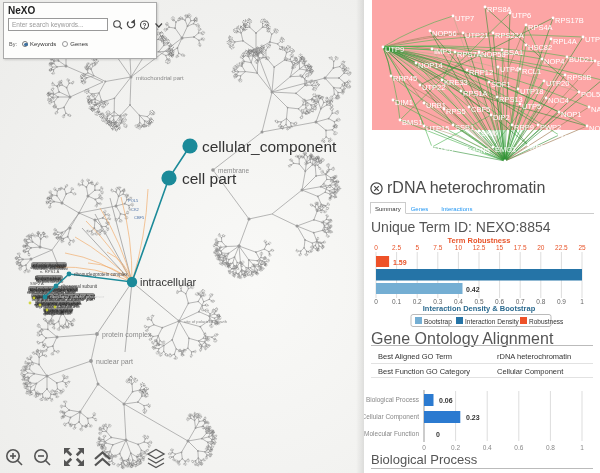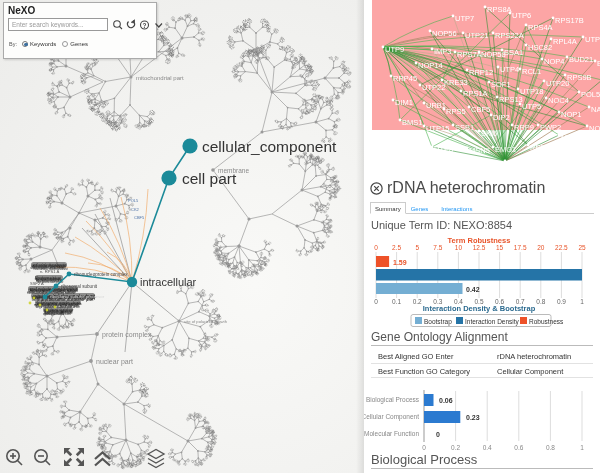--- a/index.html
+++ b/index.html
@@ -20,22 +20,22 @@
 .radio{display:inline-block;width:6px;height:6px;border:1px solid #999;border-radius:50%;
  margin-right:2px;background:#fff;position:relative}
 .radio.sel{border-color:#777}
 .radio.sel::after{content:"";position:absolute;left:1.2px;top:1.2px;width:3.6px;height:3.6px;border-radius:50%;background:#3b6fa0}
 #srow .rlab{margin-right:6px;font-size:6px}
 #dhead{position:absolute;left:6px;top:10px;display:flex;align-items:center;color:#4a4a4a;font-size:16px}
 #tabs{position:absolute;left:6px;top:33px;width:224px;display:flex;border-bottom:1px solid #ccc;height:12px}
 .tab{font-size:6px;padding:2.5px 4px}
 .tab.active{border:1px solid #ccc;border-bottom:1px solid #fff;color:#333;margin-bottom:-1px;background:#fff}
 .tab.blue{color:#2196f3;padding-top:3.5px;margin-left:1px}
-#uid{position:absolute;left:7px;top:50px;font-size:11px;color:#555}
-.sech{position:absolute;left:7px;font-size:12px;color:#555}
+#uid{position:absolute;left:7px;top:50px;font-size:14px;color:#555}
+.sech{position:absolute;left:7px;font-size:16px;color:#555}
 .hr{position:absolute;left:7px;width:222px;border-top:1px solid #bbb}
 .hr2{position:absolute;left:7px;width:222px;border-top:1px solid #e2e2e2}
 .trow{position:absolute;left:7px;width:222px;font-size:7.5px;color:#333}
 .trow .tk{position:absolute;left:7px;top:3px}
 .trow .tv{position:absolute;left:126px;top:3px}
 </style></head><body>
 <div id="left"><svg width="364" height="473" viewBox="0 0 364 473" font-family="Liberation Sans, sans-serif">
       <path d="M131.0 77.0L116.1 55.7M116.1 55.7L103.8 51.3M103.8 51.3L97.6 55.5M97.6 55.5L96.5 59.9M97.6 55.5L94.6 57.9M97.6 55.5L93.6 55.0M103.8 51.3L97.7 49.0M97.7 49.0L94.1 50.0M97.7 49.0L94.6 47.8M97.7 49.0L96.3 46.0M103.8 51.3L100.3 45.0M100.3 45.0L96.5 43.9M100.3 45.0L98.4 41.5M100.3 45.0L101.4 41.5M116.1 55.7L108.9 44.9M108.9 44.9L101.4 44.4M101.4 44.4L98.2 47.0M101.4 44.4L97.2 44.1M101.4 44.4L98.4 41.3M108.9 44.9L104.8 39.4M104.8 39.4L101.5 38.5M104.8 39.4L102.4 36.5M104.8 39.4L105.1 35.7M108.9 44.9L110.4 38.5M110.4 38.5L108.4 35.6M110.4 38.5L111.8 35.2M110.4 38.5L113.5 37.1M116.1 55.7L118.1 42.9M118.1 42.9L114.5 36.9M114.5 36.9L110.6 35.9M114.5 36.9L112.3 34.2M114.5 36.9L115.1 33.0M118.1 42.9L123.6 37.8M123.6 37.8L124.0 33.6M123.6 37.8L126.7 34.9M123.6 37.8L127.5 38.3M131.0 77.0L129.5 48.0M129.5 48.0L118.6 38.4M118.6 38.4L111.1 39.0M111.1 39.0L108.1 41.8M111.1 39.0L106.9 38.8M111.1 39.0L107.7 36.8M118.6 38.4L117.8 31.0M117.8 31.0L114.6 28.2M117.8 31.0L117.9 26.8M117.8 31.0L120.0 27.8M129.5 48.0L126.9 33.8M126.9 33.8L121.1 29.4M121.1 29.4L117.3 30.2M121.1 29.4L120.0 25.6M126.9 33.8L125.8 26.1M125.8 26.1L122.5 22.9M125.8 26.1L125.4 21.7M125.8 26.1L128.4 22.4M126.9 33.8L132.6 27.8M132.6 27.8L132.4 23.3M132.6 27.8L135.6 24.5M132.6 27.8L137.5 27.1M129.5 48.0L138.6 36.8M138.6 36.8L137.9 29.4M137.9 29.4L134.7 26.5M137.9 29.4L137.7 25.6M137.9 29.4L140.1 26.1M138.6 36.8L144.3 30.3M144.3 30.3L144.1 25.9M144.3 30.3L149.4 29.8M138.6 36.8L146.3 36.0M146.3 36.0L149.4 32.9M146.3 36.0L150.6 35.6M146.3 36.0L149.4 38.5M131.0 77.0L145.3 54.1M145.3 54.1L141.4 41.2M141.4 41.2L134.3 38.8M134.3 38.8L130.3 40.1M134.3 38.8L132.2 35.4M141.4 41.2L138.3 34.0M138.3 34.0L134.7 32.0M138.3 34.0L136.2 30.0M138.3 34.0L140.6 30.0M141.4 41.2L145.7 34.7M145.7 34.7L144.7 30.5M145.7 34.7L149.6 33.7M145.3 54.1L150.8 41.8M150.8 41.8L147.4 34.9M147.4 34.9L143.1 33.3M147.4 34.9L149.4 30.7M150.8 41.8L153.4 35.2M153.4 35.2L151.7 31.9M153.4 35.2L155.0 31.4M153.4 35.2L157.0 33.9M150.8 41.8L158.2 39.4M158.2 39.4L160.7 35.4M158.2 39.4L162.6 38.4M158.2 39.4L161.9 41.1M145.3 54.1L158.6 51.7M158.6 51.7L163.7 45.5M163.7 45.5L163.2 40.7M163.7 45.5L166.6 42.5M163.7 45.5L167.7 44.5M158.6 51.7L166.4 51.3M166.4 51.3L170.0 48.2M166.4 51.3L170.6 51.3M166.4 51.3L169.5 54.0M158.6 51.7L165.8 55.5M165.8 55.5L170.4 54.2M165.8 55.5L167.4 59.9M131.0 77.0L105.4 81.5M105.4 81.5L99.1 92.9M99.1 92.9L101.3 100.1M101.3 100.1L105.1 102.3M101.3 100.1L103.1 104.0M101.3 100.1L98.9 103.6M99.1 92.9L95.1 98.8M95.1 98.8L95.2 102.5M95.1 98.8L91.3 100.0M99.1 92.9L91.7 94.0M91.7 94.0L89.1 96.9M91.7 94.0L88.0 92.0M105.4 81.5L93.8 75.7M93.8 75.7L86.9 77.7M86.9 77.7L84.4 81.2M86.9 77.7L83.4 79.2M86.9 77.7L83.4 76.5M93.8 75.7L87.9 72.9M87.9 72.9L84.7 74.4M87.9 72.9L87.1 69.3M93.8 75.7L91.1 69.4M91.1 69.4L87.8 67.6M91.1 69.4L89.4 66.0M91.1 69.4L92.9 65.8M131.0 77.0L114.4 98.3M114.4 98.3L114.2 111.8M114.2 111.8L119.9 116.4M119.9 116.4L123.6 115.7M119.9 116.4L123.1 119.2M119.9 116.4L120.0 120.1M114.2 111.8L113.6 119.4M113.6 119.4L116.0 123.2M113.6 119.4L113.6 123.9M113.6 119.4L110.5 122.3M114.2 111.8L107.7 116.3M107.7 116.3L106.9 120.5M107.7 116.3L104.5 118.8M107.7 116.3L103.2 115.8M114.4 98.3L101.5 102.3M101.5 102.3L98.5 108.4M98.5 108.4L99.5 112.0M98.5 108.4L97.3 112.2M98.5 108.4L94.6 109.5M101.5 102.3L95.0 105.2M95.0 105.2L93.3 108.5M95.0 105.2L91.7 107.1M95.0 105.2L91.3 103.3M101.5 102.3L95.2 99.4M95.2 99.4L91.4 100.6M95.2 99.4L93.4 96.3M131.0 77.0L130.0 105.0M130.0 105.0L139.4 115.3M139.4 115.3L147.2 116.6M147.2 116.6L150.7 113.6M147.2 116.6L150.5 119.9M139.4 115.3L144.5 120.8M144.5 120.8L148.4 121.5M144.5 120.8L147.7 123.5M144.5 120.8L144.8 124.6M139.4 115.3L139.7 122.4M139.7 122.4L142.5 124.9M139.7 122.4L139.6 126.1M139.7 122.4L137.3 125.2M130.0 105.0L120.6 115.3M120.6 115.3L121.5 122.3M121.5 122.3L124.4 124.6M121.5 122.3L119.1 125.7M120.6 115.3L115.9 122.0M115.9 122.0L116.5 126.7M115.9 122.0L113.4 125.7M115.9 122.0L111.0 122.6M120.6 115.3L112.5 116.0M112.5 116.0L109.4 119.1M112.5 116.0L109.1 113.5M70.0 97.0L59.1 91.9M59.1 91.9L53.7 94.6M53.7 94.6L52.5 97.9M53.7 94.6L50.9 93.6M59.1 91.9L57.2 86.3M57.2 86.3L54.1 85.0M57.2 86.3L59.1 83.5M70.0 97.0L58.0 97.0M58.0 97.0L54.2 101.6M54.2 101.6L54.9 104.7M54.2 101.6L51.1 102.4M58.0 97.0L52.0 97.3M52.0 97.3L49.6 99.4M52.0 97.3L49.1 95.3M58.0 97.0L53.3 93.3M53.3 93.3L50.2 94.0M53.3 93.3L52.6 90.2M70.0 97.0L64.0 107.4M64.0 107.4L65.8 113.1M65.8 113.1L68.4 114.7M65.8 113.1L64.1 115.7M64.0 107.4L58.2 109.0M58.2 109.0L56.8 111.8M58.2 109.0L55.6 107.4M70.0 97.0L66.6 87.6M66.6 87.6L62.2 85.1M62.2 85.1L59.4 85.8M62.2 85.1L61.5 82.6M66.6 87.6L69.2 83.3M69.2 83.3L68.2 80.7M69.2 83.3L71.7 82.9M103.0 82.0L70.0 97.0M66.0 66.0L58.6 60.8M58.6 60.8L54.1 61.1M54.1 61.1L52.5 62.8M54.1 61.1L52.3 59.5M58.6 60.8L55.2 57.9M55.2 57.9L52.6 57.9M55.2 57.9L55.1 55.2M58.6 60.8L57.9 56.4M57.9 56.4L56.1 54.9M57.9 56.4L59.0 54.4M66.0 66.0L57.0 66.8M57.0 66.8L53.6 69.7M53.6 69.7L53.5 72.1M53.6 69.7L51.3 69.8M57.0 66.8L52.5 67.1M52.5 67.1L51.2 69.1M52.5 67.1L50.8 65.6M57.0 66.8L53.9 63.6M53.9 63.6L51.6 63.3M53.9 63.6L54.0 61.0M66.0 66.0L66.0 58.0M66.0 58.0L63.1 55.3M63.1 55.3L61.0 55.7M63.1 55.3L63.2 53.2M66.0 58.0L66.3 54.0M66.3 54.0L65.1 52.2M66.3 54.0L67.9 52.5M66.0 58.0L68.9 55.2M68.9 55.2L69.1 53.0M68.9 55.2L70.9 55.4M103.0 82.0L66.0 66.0M182.0 38.0L175.1 28.2M175.1 28.2L169.2 27.2M169.2 27.2L166.4 29.1M169.2 27.2L167.5 24.6M175.1 28.2L175.9 22.2M175.9 22.2L173.7 19.4M175.9 22.2L178.2 20.1M182.0 38.0L187.5 26.2M187.5 26.2L185.1 20.2M185.1 20.2L181.8 18.8M185.1 20.2L186.4 17.1M187.5 26.2L190.9 20.7M190.9 20.7L189.6 17.0M190.9 20.7L194.2 20.4M187.5 26.2L193.5 23.7M193.5 23.7L195.2 20.2M193.5 23.7L196.7 25.0M182.0 38.0L194.0 37.0M194.0 37.0L198.5 33.0M198.5 33.0L199.1 30.0M198.5 33.0L201.9 32.9M194.0 37.0L198.9 40.3M198.9 40.3L202.2 39.5M198.9 40.3L199.4 43.4M182.0 38.0L177.4 48.0M177.4 48.0L178.7 53.3M178.7 53.3L181.7 54.7M178.7 53.3L177.3 55.7M177.4 48.0L172.6 50.8M172.6 50.8L171.9 53.7M172.6 50.8L169.8 50.2M131.0 77.0L182.0 38.0M272.0 92.0L257.2 73.1M257.2 73.1L245.3 71.6M245.3 71.6L240.6 75.9M240.6 75.9L240.4 79.4M240.6 75.9L237.3 75.4M245.3 71.6L238.4 71.8M238.4 71.8L236.2 74.8M238.4 71.8L234.9 71.5M238.4 71.8L235.8 68.8M245.3 71.6L242.0 66.2M242.0 66.2L238.5 65.8M242.0 66.2L242.9 63.1M257.2 73.1L251.2 62.7M251.2 62.7L244.4 61.4M244.4 61.4L241.5 63.3M244.4 61.4L242.5 58.1M251.2 62.7L248.6 56.6M248.6 56.6L244.8 55.5M248.6 56.6L247.0 53.2M248.6 56.6L249.5 52.8M251.2 62.7L253.2 55.9M253.2 55.9L251.0 52.7M253.2 55.9L253.9 52.2M253.2 55.9L256.7 54.1M257.2 73.1L257.9 61.1M257.9 61.1L253.3 56.1M253.3 56.1L249.9 55.7M253.3 56.1L250.6 53.2M253.3 56.1L253.4 52.4M257.9 61.1L258.0 54.2M258.0 54.2L255.5 51.5M258.0 54.2L257.6 50.4M258.0 54.2L260.4 51.4M257.9 61.1L263.0 57.5M263.0 57.5L263.2 53.8M263.0 57.5L266.6 57.9M272.0 92.0L274.2 67.1M274.2 67.1L266.1 57.5M266.1 57.5L259.5 57.9M259.5 57.9L257.4 60.8M259.5 57.9L256.7 55.3M266.1 57.5L261.5 52.9M261.5 52.9L257.9 52.9M261.5 52.9L259.1 49.8M261.5 52.9L261.8 49.6M266.1 57.5L265.8 50.4M265.8 50.4L263.0 47.6M265.8 50.4L267.9 47.2M274.2 67.1L284.5 60.0M284.5 60.0L286.5 52.8M286.5 52.8L284.3 49.6M286.5 52.8L287.6 48.7M286.5 52.8L290.4 51.1M284.5 60.0L291.5 61.7M291.5 61.7L294.6 59.9M291.5 61.7L295.0 62.9M291.5 61.7L293.2 65.4M272.0 92.0L290.4 76.6M290.4 76.6L293.5 65.0M293.5 65.0L290.2 59.4M290.2 59.4L286.8 58.8M290.2 59.4L291.4 56.2M293.5 65.0L299.3 61.2M299.3 61.2L300.3 57.1M299.3 61.2L302.2 58.9M299.3 61.2L302.8 62.2M290.4 76.6L299.6 68.9M299.6 68.9L299.2 62.5M299.2 62.5L296.9 60.1M299.2 62.5L301.4 59.3M299.6 68.9L304.5 65.3M304.5 65.3L304.8 62.0M304.5 65.3L307.8 65.5M299.6 68.9L306.4 70.1M306.4 70.1L309.2 68.1M306.4 70.1L310.4 70.5M306.4 70.1L309.0 72.8M290.4 76.6L302.4 76.1M302.4 76.1L306.3 70.9M306.3 70.9L306.3 67.5M306.3 70.9L308.6 68.0M306.3 70.9L309.9 70.7M302.4 76.1L306.2 80.8M306.2 80.8L309.8 81.4M306.2 80.8L306.4 83.9M272.0 92.0L296.0 93.3M296.0 93.3L305.0 85.3M305.0 85.3L304.7 78.8M304.7 78.8L302.1 76.6M304.7 78.8L306.5 76.0M305.0 85.3L311.7 85.2M311.7 85.2L314.3 82.7M311.7 85.2L315.7 85.4M311.7 85.2L314.1 88.1M296.0 93.3L305.3 100.8M305.3 100.8L311.6 99.3M311.6 99.3L313.7 96.2M311.6 99.3L314.9 101.0M305.3 100.8L310.9 104.9M310.9 104.9L314.5 104.7M310.9 104.9L313.9 107.2M310.9 104.9L311.8 108.8M305.3 100.8L305.9 107.6M305.9 107.6L308.5 110.1M305.9 107.6L306.4 111.2M305.9 107.6L303.5 110.1M272.0 92.0L287.6 107.6M287.6 107.6L298.5 108.8M298.5 108.8L302.8 104.9M302.8 104.9L303.5 101.7M302.8 104.9L306.1 104.7M298.5 108.8L302.3 113.1M302.3 113.1L305.6 113.0M302.3 113.1L301.8 116.4M287.6 107.6L286.5 118.5M286.5 118.5L290.7 122.8M290.7 122.8L294.3 123.4M290.7 122.8L290.9 125.9M286.5 118.5L286.0 124.5M286.0 124.5L287.7 127.2M286.0 124.5L283.2 126.6M286.5 118.5L281.2 122.0M281.2 122.0L280.3 125.2M281.2 122.0L277.8 121.5M256.0 50.0L242.9 40.8M242.9 40.8L235.0 41.9M235.0 41.9L232.8 45.6M235.0 41.9L230.6 42.3M235.0 41.9L231.8 39.3M242.9 40.8L241.1 33.0M241.1 33.0L236.9 31.2M241.1 33.0L239.7 28.9M241.1 33.0L244.2 29.4M256.0 50.0L256.0 33.0M256.0 33.0L249.7 27.3M249.7 27.3L244.9 27.4M249.7 27.3L246.3 23.6M249.7 27.3L249.8 22.9M256.0 33.0L262.4 27.4M262.4 27.4L262.7 22.8M262.4 27.4L265.9 24.7M262.4 27.4L266.9 27.4M256.0 50.0L269.9 42.0M269.9 42.0L271.7 34.2M271.7 34.2L269.2 31.0M271.7 34.2L275.1 31.8M269.9 42.0L277.6 43.9M277.6 43.9L281.0 41.1M277.6 43.9L280.1 47.0M272.0 92.0L256.0 50.0M325.0 78.0L333.4 68.0M333.4 68.0L333.7 61.5M333.7 61.5L331.8 58.9M333.7 61.5L336.0 59.2M333.4 68.0L339.7 66.6M339.7 66.6L342.0 63.9M339.7 66.6L342.3 68.9M325.0 78.0L339.0 78.0M339.0 78.0L344.0 73.2M344.0 73.2L344.4 69.0M344.0 73.2L346.5 70.1M344.0 73.2L347.7 73.4M339.0 78.0L344.3 82.6M344.3 82.6L347.9 81.9M344.3 82.6L347.2 85.2M344.3 82.6L344.8 86.0M325.0 78.0L333.7 87.7M333.7 87.7L340.2 88.1M340.2 88.1L342.8 85.5M340.2 88.1L342.6 90.2M333.7 87.7L338.1 92.5M338.1 92.5L341.6 92.6M338.1 92.5L337.5 96.1M333.7 87.7L334.3 94.1M334.3 94.1L337.1 96.5M334.3 94.1L332.1 96.8M272.0 92.0L325.0 78.0M272.0 92.0L262.0 132.0M316.0 122.0L320.8 108.8M320.8 108.8L318.4 102.3M318.4 102.3L314.5 101.1M318.4 102.3L317.5 98.6M318.4 102.3L319.6 98.4M320.8 108.8L323.8 102.5M323.8 102.5L322.3 99.0M323.8 102.5L327.5 101.8M320.8 108.8L326.7 105.0M326.7 105.0L326.9 101.1M326.7 105.0L330.0 102.7M326.7 105.0L330.2 105.4M316.0 122.0L328.6 118.6M328.6 118.6L332.2 113.3M332.2 113.3L332.0 110.0M332.2 113.3L335.7 112.8M328.6 118.6L334.3 121.7M334.3 121.7L337.4 120.3M334.3 121.7L335.3 125.4M316.0 122.0L326.0 130.4M326.0 130.4L332.4 129.8M332.4 129.8L335.0 127.1M332.4 129.8L334.8 132.3M326.0 130.4L326.1 136.9M326.1 136.9L329.2 139.1M326.1 136.9L323.7 139.6M262.0 132.0L316.0 122.0M262.0 132.0L213.0 170.0M213.0 170.0L249.0 219.0M249.0 219.0L272.0 214.0M272.0 214.0L302.0 190.0M302.0 190.0L305.3 171.3M305.3 171.3L299.2 164.0M299.2 164.0L293.6 163.3M293.6 163.3L290.9 165.1M293.6 163.3L291.7 160.8M299.2 164.0L299.2 158.8M299.2 158.8L297.5 156.9M299.2 158.8L301.3 157.2M305.3 171.3L306.6 161.9M306.6 161.9L303.8 157.1M303.8 157.1L300.6 156.5M303.8 157.1L304.8 154.1M306.6 161.9L307.5 156.9M307.5 156.9L305.9 154.6M307.5 156.9L310.0 155.4M306.6 161.9L310.7 159.1M310.7 159.1L311.1 156.4M310.7 159.1L313.5 159.4M305.3 171.3L312.3 164.9M312.3 164.9L313.2 159.8M313.2 159.8L311.5 157.3M313.2 159.8L315.8 158.2M312.3 164.9L316.4 161.8M316.4 161.8L316.5 159.0M316.4 161.8L319.4 162.0M312.3 164.9L317.7 165.2M317.7 165.2L319.5 163.1M317.7 165.2L319.3 167.5M302.0 190.0L316.1 175.9M316.1 175.9L315.2 165.9M315.2 165.9L310.4 162.4M310.4 162.4L307.0 163.2M310.4 162.4L310.3 159.0M315.2 165.9L315.1 160.7M315.1 160.7L313.5 158.4M315.1 160.7L317.5 158.8M315.2 165.9L318.4 161.1M318.4 161.1L318.3 158.2M318.4 161.1L321.7 160.3M316.1 175.9L326.0 174.5M326.0 174.5L329.2 169.6M329.2 169.6L328.2 166.5M329.2 169.6L332.2 169.2M326.0 174.5L330.6 177.6M330.6 177.6L333.3 176.9M330.6 177.6L331.5 180.3M302.0 190.0L320.7 186.7M320.7 186.7L326.8 179.4M326.8 179.4L325.7 174.0M325.7 174.0L323.1 172.6M325.7 174.0L327.4 171.6M326.8 179.4L332.1 179.7M332.1 179.7L334.5 177.7M332.1 179.7L334.6 181.6M320.7 186.7L330.1 185.4M330.1 185.4L333.4 181.7M333.4 181.7L333.7 178.9M333.4 181.7L336.3 181.3M330.1 185.4L335.0 184.7M335.0 184.7L336.6 182.8M335.0 184.7L337.0 186.3M330.1 185.4L334.4 189.1M334.4 189.1L337.7 189.0M334.4 189.1L334.9 191.9M320.7 186.7L329.3 190.7M329.3 190.7L334.2 189.0M334.2 189.0L335.6 186.3M334.2 189.0L336.8 189.9M329.3 190.7L333.6 192.9M333.6 192.9L335.9 191.9M333.6 192.9L334.7 195.2M329.3 190.7L331.5 195.6M331.5 195.6L334.0 196.7M331.5 195.6L330.4 198.3M302.0 190.0L317.8 196.4M317.8 196.4L325.2 192.2M325.2 192.2L326.6 187.8M326.6 187.8L325.4 185.8M326.6 187.8L328.8 186.8M325.2 192.2L329.9 194.1M329.9 194.1L332.5 192.6M329.9 194.1L330.7 196.8M317.8 196.4L321.2 204.2M321.2 204.2L325.5 205.8M325.5 205.8L327.6 204.7M325.5 205.8L326.8 207.8M321.2 204.2L319.9 208.4M319.9 208.4L320.7 210.5M319.9 208.4L317.7 209.5M272.0 214.0L297.0 226.0M297.0 226.0L313.9 219.8M313.9 219.8L317.1 211.4M317.1 211.4L315.2 206.9M315.2 206.9L312.6 205.6M315.2 206.9L315.9 204.3M317.1 211.4L318.5 207.1M318.5 207.1L317.6 204.6M318.5 207.1L320.5 206.1M317.1 211.4L322.1 209.9M322.1 209.9L323.5 207.3M322.1 209.9L324.5 211.0M313.9 219.8L322.6 222.4M322.6 222.4L326.4 219.4M326.4 219.4L327.0 216.8M326.4 219.4L329.0 220.0M322.6 222.4L327.4 223.4M327.4 223.4L329.9 221.9M327.4 223.4L328.9 225.6M322.6 222.4L324.9 227.2M324.9 227.2L327.9 228.1M324.9 227.2L324.4 230.0M297.0 226.0L313.7 232.7M313.7 232.7L322.4 230.4M322.4 230.4L324.5 225.5M324.5 225.5L323.2 222.9M324.5 225.5L327.1 224.5M322.4 230.4L327.6 229.6M327.6 229.6L329.9 227.4M327.6 229.6L330.0 231.2M322.4 230.4L326.2 232.7M326.2 232.7L328.7 231.8M326.2 232.7L327.1 235.2M313.7 232.7L316.8 241.2M316.8 241.2L321.3 243.4M321.3 243.4L323.6 242.3M321.3 243.4L322.6 245.9M316.8 241.2L319.1 246.0M319.1 246.0L321.6 247.1M319.1 246.0L318.5 249.0M316.8 241.2L315.4 245.5M315.4 245.5L316.8 247.8M315.4 245.5L313.2 246.5M297.0 226.0L305.0 239.9M305.0 239.9L312.3 243.1M312.3 243.1L316.4 241.7M316.4 241.7L317.3 239.6M316.4 241.7L318.9 242.4M312.3 243.1L313.4 247.5M313.4 247.5L315.8 248.7M313.4 247.5L312.1 249.7M305.0 239.9L304.1 247.8M304.1 247.8L306.6 251.2M306.6 251.2L308.8 251.5M306.6 251.2L306.4 253.7M304.1 247.8L300.8 251.1M300.8 251.1L300.4 253.7M300.8 251.1L298.3 251.1M249.0 219.0L239.0 246.0M239.0 246.0L226.0 246.5M226.0 246.5L221.2 250.9M221.2 250.9L221.7 254.4M221.7 254.4L223.3 255.6M221.7 254.4L220.5 256.0M221.2 250.9L217.9 250.7M217.9 250.7L216.4 251.6M217.9 250.7L216.8 249.3M226.0 246.5L219.6 247.6M219.6 247.6L217.8 250.9M217.8 250.9L218.1 252.8M217.8 250.9L215.9 251.6M219.6 247.6L217.1 245.5M217.1 245.5L215.3 245.6M217.1 245.5L217.0 243.7M226.0 246.5L221.7 241.6M221.7 241.6L218.3 241.6M218.3 241.6L216.9 242.9M218.3 241.6L216.8 240.5M221.7 241.6L221.5 237.8M221.5 237.8L220.0 236.2M221.5 237.8L222.9 236.3M239.0 246.0L228.4 253.5M228.4 253.5L226.2 259.6M226.2 259.6L227.5 263.1M227.5 263.1L229.4 264.0M227.5 263.1L226.7 264.9M226.2 259.6L223.0 261.2M223.0 261.2L222.4 263.3M223.0 261.2L220.9 260.4M228.4 253.5L223.5 257.8M223.5 257.8L223.2 261.4M223.2 261.4L224.3 262.9M223.2 261.4L221.6 262.8M223.5 257.8L220.0 257.1M220.0 257.1L218.4 258.1M220.0 257.1L218.8 255.5M228.4 253.5L221.9 253.0M221.9 253.0L219.5 255.5M219.5 255.5L219.4 257.5M219.5 255.5L217.7 255.6M221.9 253.0L219.6 250.0M219.6 250.0L217.5 249.5M219.6 250.0L220.2 247.9M239.0 246.0L234.5 257.1M234.5 257.1L237.2 262.5M237.2 262.5L240.2 263.3M240.2 263.3L241.9 262.6M240.2 263.3L241.4 264.7M237.2 262.5L236.5 265.6M236.5 265.6L237.3 267.4M236.5 265.6L235.0 266.5M234.5 257.1L232.8 262.9M232.8 262.9L234.1 265.6M234.1 265.6L235.7 266.0M234.1 265.6L233.9 267.2M232.8 262.9L229.6 264.2M229.6 264.2L228.8 265.9M229.6 264.2L228.0 263.6M234.5 257.1L229.0 259.5M229.0 259.5L227.9 262.7M227.9 262.7L228.4 264.5M227.9 262.7L226.1 263.6M229.0 259.5L226.1 258.4M226.1 258.4L224.3 258.9M226.1 258.4L225.4 256.7M239.0 246.0L255.9 252.2M255.9 252.2L264.4 249.1M264.4 249.1L266.3 244.7M266.3 244.7L265.5 242.4M266.3 244.7L268.8 243.6M264.4 249.1L268.8 251.6M268.8 251.6L271.4 250.7M268.8 251.6L269.6 254.3M255.9 252.2L260.2 260.1M260.2 260.1L264.5 261.9M264.5 261.9L267.1 261.1M264.5 261.9L265.6 264.2M260.2 260.1L258.3 264.2M258.3 264.2L259.0 266.4M258.3 264.2L255.7 264.9M239.0 246.0L248.8 259.9M248.8 259.9L257.2 260.7M257.2 260.7L260.9 257.6M260.9 257.6L261.3 254.8M260.9 257.6L263.6 258.0M257.2 260.7L262.3 261.0M262.3 261.0L264.3 259.0M262.3 261.0L264.3 263.1M257.2 260.7L260.8 264.3M260.8 264.3L263.4 264.2M260.8 264.3L261.1 267.0M248.8 259.9L254.6 266.1M254.6 266.1L259.4 266.1M259.4 266.1L261.2 264.2M259.4 266.1L261.6 267.8M254.6 266.1L257.3 269.9M257.3 269.9L260.0 270.2M257.3 269.9L257.1 272.4M254.6 266.1L254.9 271.0M254.9 271.0L256.8 273.1M254.9 271.0L253.2 273.1M248.8 259.9L248.3 268.4M248.3 268.4L251.7 271.8M251.7 271.8L254.4 272.1M251.7 271.8L251.8 274.3M248.3 268.4L244.9 271.2M244.9 271.2L244.4 273.5M244.9 271.2L242.7 270.8M239.0 246.0L240.4 261.9M240.4 261.9L246.0 267.6M246.0 267.6L250.4 267.8M250.4 267.8L252.5 266.3M250.4 267.8L252.2 269.5M246.0 267.6L246.2 272.0M246.2 272.0L247.7 273.6M246.2 272.0L244.5 273.5M240.4 261.9L241.6 269.9M241.6 269.9L245.5 272.0M245.5 272.0L248.0 271.2M245.5 272.0L246.2 274.3M241.6 269.9L242.1 274.3M242.1 274.3L244.0 275.6M242.1 274.3L240.7 276.5M241.6 269.9L238.6 273.5M238.6 273.5L239.1 276.0M238.6 273.5L236.2 273.6M240.4 261.9L235.7 268.4M235.7 268.4L236.3 272.9M236.3 272.9L237.8 274.6M236.3 272.9L234.6 274.7M235.7 268.4L233.0 271.7M233.0 271.7L233.2 273.9M233.0 271.7L230.6 272.3M235.7 268.4L231.6 268.7M231.6 268.7L230.3 270.6M231.6 268.7L230.0 267.2M179.0 321.0L188.4 303.3M188.4 303.3L185.8 293.7M185.8 293.7L181.3 290.9M181.3 290.9L178.5 291.7M181.3 290.9L180.9 288.2M185.8 293.7L188.4 288.6M188.4 288.6L187.6 285.7M188.4 288.6L191.3 287.6M188.4 303.3L198.2 301.5M198.2 301.5L200.8 296.8M200.8 296.8L200.2 294.2M200.8 296.8L203.5 295.5M198.2 301.5L202.4 305.6M202.4 305.6L205.6 305.2M202.4 305.6L202.3 308.5M179.0 321.0L198.9 311.7M198.9 311.7L203.7 301.8M203.7 301.8L201.2 295.9M201.2 295.9L197.9 294.6M201.2 295.9L202.6 292.4M203.7 301.8L209.2 299.4M209.2 299.4L210.4 296.3M209.2 299.4L212.1 300.8M198.9 311.7L209.0 316.1M209.0 316.1L214.4 313.9M214.4 313.9L215.8 310.8M214.4 313.9L217.5 315.3M209.0 316.1L214.5 318.2M214.5 318.2L217.4 316.7M214.5 318.2L215.8 321.3M209.0 316.1L212.0 321.6M212.0 321.6L215.2 323.1M212.0 321.6L211.6 325.0M179.0 321.0L200.3 326.7M200.3 326.7L209.2 320.3M209.2 320.3L210.1 314.0M210.1 314.0L207.7 311.4M210.1 314.0L212.8 311.9M209.2 320.3L215.4 320.7M215.4 320.7L218.4 318.5M215.4 320.7L217.8 322.7M200.3 326.7L205.7 336.2M205.7 336.2L211.9 337.2M211.9 337.2L214.8 335.6M211.9 337.2L214.5 339.8M205.7 336.2L204.8 342.6M204.8 342.6L207.1 345.2M204.8 342.6L201.7 344.8M179.0 321.0L189.0 338.3M189.0 338.3L198.6 341.0M198.6 341.0L203.4 338.1M203.4 338.1L204.5 335.5M203.4 338.1L206.2 338.7M198.6 341.0L204.4 341.9M204.4 341.9L207.2 340.1M204.4 341.9L206.2 344.2M198.6 341.0L201.5 345.8M201.5 345.8L204.5 347.2M201.5 345.8L200.8 348.8M189.0 338.3L187.9 348.3M187.9 348.3L191.6 351.9M191.6 351.9L194.1 351.6M191.6 351.9L191.5 354.6M187.9 348.3L183.5 350.8M183.5 350.8L182.5 353.2M183.5 350.8L180.6 350.5M179.0 321.0L172.2 339.8M172.2 339.8L176.2 348.9M176.2 348.9L181.0 351.4M181.0 351.4L183.9 350.8M181.0 351.4L182.3 354.2M176.2 348.9L174.4 354.2M174.4 354.2L175.8 357.1M174.4 354.2L171.4 355.4M172.2 339.8L163.9 345.5M163.9 345.5L163.7 351.4M163.7 351.4L165.8 354.0M163.7 351.4L161.6 353.6M163.9 345.5L158.9 348.7M158.9 348.7L157.8 351.9M158.9 348.7L155.4 348.3M163.9 345.5L158.7 344.1M158.7 344.1L156.0 345.9M158.7 344.1L156.7 341.5M179.0 321.0L162.3 327.7M162.3 327.7L158.2 335.7M158.2 335.7L160.0 340.6M160.0 340.6L162.5 342.3M160.0 340.6L158.9 343.1M158.2 335.7L156.4 340.8M156.4 340.8L157.5 343.7M156.4 340.8L153.8 342.3M158.2 335.7L153.0 336.5M153.0 336.5L151.2 338.7M153.0 336.5L150.4 334.8M162.3 327.7L153.8 324.8M153.8 324.8L149.0 327.1M149.0 327.1L147.7 329.6M149.0 327.1L146.2 326.6M153.8 324.8L151.5 320.3M151.5 320.3L148.9 319.1M151.5 320.3L152.0 317.4M62.0 203.0L56.8 195.6M56.8 195.6L52.4 195.0M52.4 195.0L50.2 196.4M52.4 195.0L50.9 192.8M56.8 195.6L57.3 191.1M57.3 191.1L55.4 189.5M57.3 191.1L59.2 189.8M62.0 203.0L66.2 193.9M66.2 193.9L64.4 189.3M64.4 189.3L61.8 188.6M64.4 189.3L65.8 186.7M66.2 193.9L70.9 192.2M70.9 192.2L71.6 189.6M70.9 192.2L73.4 193.4M62.0 203.0L54.1 201.6M54.1 201.6L50.6 203.5M50.6 203.5L50.2 205.7M50.6 203.5L48.5 202.5M54.1 201.6L50.2 200.9M50.2 200.9L48.4 202.2M50.2 200.9L48.9 199.3M54.1 201.6L51.4 198.7M51.4 198.7L49.3 198.5M51.4 198.7L51.6 196.5M88.0 196.0L86.4 187.1M86.4 187.1L82.6 184.7M82.6 184.7L80.2 185.0M82.6 184.7L82.4 182.3M86.4 187.1L88.8 183.3M88.8 183.3L88.0 181.1M88.8 183.3L91.1 182.5M88.0 196.0L94.9 190.2M94.9 190.2L94.9 185.7M94.9 185.7L92.8 184.0M94.9 185.7L96.7 184.0M94.9 190.2L99.4 190.1M99.4 190.1L101.2 188.5M99.4 190.1L101.4 191.5M88.0 196.0L95.3 199.4M95.3 199.4L99.0 197.9M99.0 197.9L99.5 195.9M99.0 197.9L100.9 198.5M95.3 199.4L97.2 202.9M97.2 202.9L99.5 203.5M97.2 202.9L96.6 205.1M95.0 220.0L102.7 217.9M102.7 217.9L105.2 214.8M105.2 214.8L105.0 212.4M105.2 214.8L107.2 214.7M102.7 217.9L106.4 219.6M106.4 219.6L108.2 218.7M106.4 219.6L106.8 221.8M95.0 220.0L101.4 226.4M101.4 226.4L105.9 226.5M105.9 226.5L107.6 224.4M105.9 226.5L107.2 228.4M101.4 226.4L102.1 230.8M102.1 230.8L104.2 232.0M102.1 230.8L100.3 232.7M95.0 220.0L94.3 228.0M94.3 228.0L97.0 230.9M97.0 230.9L99.3 231.0M97.0 230.9L96.7 233.1M94.3 228.0L91.7 231.0M91.7 231.0L91.9 233.0M91.7 231.0L89.4 231.3M70.0 228.0L62.2 232.5M62.2 232.5L60.6 236.7M60.6 236.7L61.8 238.7M60.6 236.7L58.5 237.7M62.2 232.5L58.3 234.8M58.3 234.8L58.0 237.1M58.3 234.8L55.8 234.4M62.2 232.5L57.7 232.1M57.7 232.1L55.9 233.6M57.7 232.1L55.8 230.3M70.0 228.0L67.7 236.7M67.7 236.7L70.3 240.4M70.3 240.4L72.6 240.8M70.3 240.4L69.6 242.9M67.7 236.7L63.6 238.5M63.6 238.5L62.5 240.7M63.6 238.5L61.3 238.0M79.0 213.0L62.0 203.0M79.0 213.0L88.0 196.0M79.0 213.0L95.0 220.0M79.0 213.0L70.0 228.0M79.0 213.0L52.0 250.0M40.0 247.0L32.6 241.8M32.6 241.8L28.2 242.7M28.2 242.7L27.1 244.7M28.2 242.7L26.2 241.4M32.6 241.8L29.1 239.0M29.1 239.0L26.7 239.5M29.1 239.0L29.2 236.6M32.6 241.8L31.2 237.6M31.2 237.6L29.1 236.6M31.2 237.6L32.1 235.2M40.0 247.0L31.0 247.8M31.0 247.8L28.2 251.3M28.2 251.3L28.7 253.7M28.2 251.3L25.6 251.6M31.0 247.8L26.6 248.7M26.6 248.7L25.1 250.4M26.6 248.7L24.7 247.0M31.0 247.8L27.3 245.3M27.3 245.3L24.9 245.9M27.3 245.3L26.6 243.1M40.0 247.0L40.7 239.0M40.7 239.0L38.2 235.9M38.2 235.9L36.1 235.9M38.2 235.9L38.3 233.8M40.7 239.0L40.9 235.0M40.9 235.0L39.2 233.5M40.9 235.0L42.7 233.9M40.7 239.0L43.8 236.5M43.8 236.5L43.9 234.3M43.8 236.5L45.9 236.7M31.0 259.0L23.0 259.3M23.0 259.3L20.5 262.4M20.5 262.4L20.8 264.7M20.5 262.4L18.3 262.7M23.0 259.3L19.0 259.9M19.0 259.9L17.9 261.8M19.0 259.9L17.5 258.5M23.0 259.3L19.7 257.1M19.7 257.1L17.6 257.8M19.7 257.1L19.3 255.0M31.0 259.0L25.9 265.1M25.9 265.1L26.5 269.1M26.5 269.1L28.3 270.5M26.5 269.1L25.4 270.9M25.9 265.1L22.0 266.2M22.0 266.2L20.8 268.1M22.0 266.2L20.1 264.8M52.0 250.0L40.0 247.0M52.0 250.0L31.0 259.0M52.0 250.0L60.0 270.0M116.0 206.0L118.6 196.3M118.6 196.3L116.0 192.0M116.0 192.0L113.3 191.1M116.0 192.0L116.7 189.6M118.6 196.3L120.5 191.7M120.5 191.7L119.3 189.0M120.5 191.7L122.8 190.6M118.6 196.3L123.1 194.1M123.1 194.1L123.8 191.6M123.1 194.1L125.7 195.0M116.0 206.0L124.7 203.7M124.7 203.7L126.9 199.8M126.9 199.8L126.5 197.1M126.9 199.8L129.1 198.9M124.7 203.7L128.8 205.5M128.8 205.5L131.4 204.7M128.8 205.5L129.5 208.0M116.0 206.0L120.5 213.8M120.5 213.8L124.9 214.8M124.9 214.8L126.9 213.2M124.9 214.8L126.1 216.8M120.5 213.8L119.1 218.1M119.1 218.1L120.4 220.0M119.1 218.1L117.0 219.4M79.0 213.0L116.0 206.0M62.0 312.0L52.6 315.4M52.6 315.4L50.9 320.1M50.9 320.1L52.3 322.6M50.9 320.1L48.7 321.5M52.6 315.4L48.1 313.2M48.1 313.2L45.8 314.2M48.1 313.2L47.4 310.5M62.0 312.0L58.6 321.4M58.6 321.4L60.2 326.1M60.2 326.1L63.0 327.0M60.2 326.1L59.0 328.3M58.6 321.4L54.4 324.2M54.4 324.2L53.9 326.9M54.4 324.2L51.9 323.8M62.0 312.0L66.5 319.8M66.5 319.8L70.6 321.6M70.6 321.6L72.8 320.7M70.6 321.6L71.7 323.9M66.5 319.8L68.8 323.7M68.8 323.7L71.4 324.2M68.8 323.7L68.5 326.2M66.5 319.8L65.2 324.1M65.2 324.1L66.4 326.3M65.2 324.1L63.1 325.7M97.0 334.0L91.0 361.0M57.0 337.0L47.8 329.3M47.8 329.3L41.8 329.1M41.8 329.1L39.7 331.4M41.8 329.1L39.5 326.8M47.8 329.3L47.9 323.3M47.9 323.3L45.7 320.5M47.9 323.3L50.7 321.2M57.0 337.0L46.0 338.0M46.0 338.0L42.6 342.2M42.6 342.2L43.3 345.3M42.6 342.2L39.4 342.7M46.0 338.0L41.9 334.4M41.9 334.4L39.1 335.0M41.9 334.4L41.4 331.5M57.0 337.0L52.8 346.1M52.8 346.1L54.3 350.8M54.3 350.8L56.8 351.6M54.3 350.8L52.6 353.2M52.8 346.1L47.9 347.3M47.9 347.3L46.4 349.8M47.9 347.3L45.6 345.5M97.0 334.0L57.0 337.0M91.0 361.0L47.0 376.0M47.0 376.0L39.0 364.5M39.0 364.5L32.3 362.3M32.3 362.3L28.6 363.7M28.6 363.7L27.5 365.7M28.6 363.7L26.7 363.2M32.3 362.3L30.4 359.4M30.4 359.4L28.7 359.1M30.4 359.4L30.6 357.5M39.0 364.5L39.2 357.5M39.2 357.5L36.8 354.2M36.8 354.2L34.8 353.5M36.8 354.2L37.2 351.7M39.2 357.5L39.3 353.7M39.3 353.7L38.0 351.8M39.3 353.7L40.8 352.3M39.2 357.5L42.4 355.1M42.4 355.1L42.6 352.9M42.4 355.1L44.5 355.4M47.0 376.0L34.2 373.7M34.2 373.7L29.1 377.8M29.1 377.8L28.5 381.3M28.5 381.3L29.6 382.9M28.5 381.3L27.0 382.4M29.1 377.8L25.7 377.6M25.7 377.6L24.3 378.7M25.7 377.6L24.6 376.3M34.2 373.7L27.8 372.9M27.8 372.9L24.9 374.7M24.9 374.7L24.4 376.5M24.9 374.7L22.8 374.4M27.8 372.9L25.3 370.0M25.3 370.0L23.4 370.0M25.3 370.0L25.7 368.0M34.2 373.7L29.6 369.1M29.6 369.1L26.1 369.3M26.1 369.3L24.8 370.5M26.1 369.3L24.4 368.0M29.6 369.1L30.0 365.8M30.0 365.8L28.8 364.4M30.0 365.8L31.4 364.6M47.0 376.0L36.4 383.5M36.4 383.5L34.4 389.7M34.4 389.7L36.1 392.9M36.1 392.9L38.1 393.8M36.1 392.9L35.6 395.0M34.4 389.7L30.9 391.2M30.9 391.2L30.2 393.3M30.9 391.2L28.7 390.7M36.4 383.5L30.9 387.0M30.9 387.0L30.2 390.9M30.2 390.9L31.3 392.6M30.2 390.9L28.3 392.0M30.9 387.0L27.5 386.2M27.5 386.2L25.9 387.2M27.5 386.2L26.7 384.6M36.4 383.5L29.9 382.8M29.9 382.8L27.2 385.0M27.2 385.0L27.0 387.0M27.2 385.0L25.3 384.6M29.9 382.8L27.8 380.1M27.8 380.1L26.0 380.0M27.8 380.1L28.0 378.3M47.0 376.0L47.0 389.0M47.0 389.0L51.0 394.2M51.0 394.2L54.8 394.4M54.8 394.4L56.4 393.2M54.8 394.4L56.5 396.0M51.0 394.2L49.9 397.9M49.9 397.9L51.2 399.5M49.9 397.9L48.1 398.7M47.0 389.0L42.5 393.7M42.5 393.7L42.9 397.3M42.9 397.3L44.5 398.7M42.9 397.3L41.5 398.8M42.5 393.7L39.2 393.8M39.2 393.8L37.9 395.0M39.2 393.8L37.9 392.8M47.0 376.0L56.8 382.9M56.8 382.9L62.6 381.3M62.6 381.3L64.1 378.5M64.1 378.5L63.6 376.7M64.1 378.5L66.0 378.0M62.6 381.3L65.4 383.0M65.4 383.0L67.4 382.7M65.4 383.0L66.0 384.7M56.8 382.9L57.5 388.8M57.5 388.8L60.2 390.5M60.2 390.5L62.1 390.4M60.2 390.5L60.6 392.1M57.5 388.8L55.1 391.2M55.1 391.2L54.8 393.2M55.1 391.2L53.2 391.0M91.0 361.0L98.0 384.0M80.0 412.0L69.2 410.1M69.2 410.1L64.5 413.0M64.5 413.0L63.7 415.8M64.5 413.0L61.7 412.0M69.2 410.1L65.3 406.2M65.3 406.2L62.5 406.1M65.3 406.2L65.4 403.1M80.0 412.0L70.5 417.5M70.5 417.5L68.6 422.7M68.6 422.7L70.1 424.9M68.6 422.7L65.7 423.7M70.5 417.5L65.3 415.6M65.3 415.6L62.8 416.9M65.3 415.6L63.8 413.3M80.0 412.0L79.1 422.0M79.1 422.0L82.2 425.9M82.2 425.9L84.8 426.2M82.2 425.9L81.7 428.6M79.1 422.0L75.0 424.7M75.0 424.7L74.4 427.4M75.0 424.7L72.4 424.5M80.0 412.0L87.7 418.4M87.7 418.4L92.6 417.5M92.6 417.5L93.9 414.8M92.6 417.5L94.8 419.0M87.7 418.4L88.4 423.4M88.4 423.4L90.5 425.2M88.4 423.4L86.6 425.5M98.0 384.0L80.0 412.0M98.0 384.0L124.0 404.0M124.0 404.0L132.6 391.7M132.6 391.7L132.0 384.2M132.0 384.2L128.8 382.0M132.0 384.2L131.2 379.9M132.0 384.2L134.8 381.3M132.6 391.7L139.9 390.0M139.9 390.0L141.7 386.0M139.9 390.0L144.3 389.2M139.9 390.0L143.5 392.3M124.0 404.0L137.9 402.1M137.9 402.1L141.8 396.3M141.8 396.3L141.2 392.7M141.8 396.3L143.6 392.6M141.8 396.3L145.5 395.6M137.9 402.1L143.9 405.6M143.9 405.6L147.4 405.2M143.9 405.6L144.6 409.5M126.0 440.0L111.2 437.4M111.2 437.4L105.0 441.6M105.0 441.6L104.2 445.3M104.2 445.3L104.9 447.1M104.2 445.3L102.6 446.6M105.0 441.6L101.8 444.6M101.8 444.6L101.7 447.0M101.8 444.6L99.2 444.7M105.0 441.6L100.9 441.0M100.9 441.0L98.8 442.1M100.9 441.0L99.6 439.0M111.2 437.4L106.5 431.6M106.5 431.6L102.4 431.4M102.4 431.4L101.0 432.8M102.4 431.4L101.1 429.7M106.5 431.6L103.7 428.8M103.7 428.8L101.5 428.7M103.7 428.8L103.7 426.7M106.5 431.6L107.3 427.7M107.3 427.7L106.2 426.0M107.3 427.7L109.1 426.4M126.0 440.0L112.8 444.8M112.8 444.8L110.0 451.2M110.0 451.2L111.9 454.8M111.9 454.8L114.2 455.8M111.9 454.8L111.0 456.9M110.0 451.2L108.4 455.1M108.4 455.1L109.2 457.2M108.4 455.1L106.5 455.9M110.0 451.2L106.2 452.3M106.2 452.3L105.3 454.5M106.2 452.3L104.3 451.1M112.8 444.8L106.1 443.0M106.1 443.0L103.3 445.1M103.3 445.1L102.8 447.1M103.3 445.1L101.5 444.8M106.1 443.0L103.7 439.6M103.7 439.6L101.3 439.4M103.7 439.6L104.3 437.3M126.0 440.0L119.7 453.6M119.7 453.6L122.9 460.4M122.9 460.4L126.6 461.3M126.6 461.3L128.4 460.4M126.6 461.3L127.9 463.2M122.9 460.4L124.4 464.5M124.4 464.5L126.4 465.7M124.4 464.5L123.7 466.6M122.9 460.4L121.2 464.3M121.2 464.3L122.1 466.4M121.2 464.3L118.9 465.1M119.7 453.6L112.9 456.9M112.9 456.9L111.8 461.0M111.8 461.0L113.0 462.8M111.8 461.0L109.6 462.0M112.9 456.9L109.5 455.4M109.5 455.4L107.7 456.4M109.5 455.4L108.5 453.7M126.0 440.0L130.8 453.2M130.8 453.2L136.8 456.8M136.8 456.8L140.8 455.9M140.8 455.9L142.1 454.1M140.8 455.9L142.8 457.1M136.8 456.8L139.9 459.2M139.9 459.2L142.2 459.1M139.9 459.2L140.5 461.5M136.8 456.8L137.5 460.8M137.5 460.8L139.2 462.4M137.5 460.8L136.1 462.8M130.8 453.2L132.8 459.9M132.8 459.9L136.5 461.5M136.5 461.5L138.7 460.6M136.5 461.5L137.4 463.6M132.8 459.9L133.4 463.7M133.4 463.7L135.2 464.9M133.4 463.7L132.1 465.7M132.8 459.9L131.1 463.2M131.1 463.2L131.6 465.2M131.1 463.2L129.0 463.6M130.8 453.2L128.0 459.6M128.0 459.6L129.9 463.1M129.9 463.1L132.0 464.1M129.9 463.1L129.3 465.1M128.0 459.6L124.1 460.5M124.1 460.5L122.9 462.3M124.1 460.5L121.9 459.6M126.0 440.0L138.2 444.4M138.2 444.4L144.2 442.0M144.2 442.0L145.2 438.9M145.2 438.9L144.4 437.3M145.2 438.9L146.7 437.9M144.2 442.0L147.8 443.1M147.8 443.1L149.6 442.3M147.8 443.1L148.9 444.8M138.2 444.4L141.3 450.2M141.3 450.2L144.5 451.6M144.5 451.6L146.3 450.8M144.5 451.6L145.4 453.3M141.3 450.2L140.3 453.8M140.3 453.8L141.3 455.8M140.3 453.8L138.6 455.1M124.0 404.0L126.0 440.0M124.0 404.0L188.0 441.0M188.0 441.0L195.5 428.0M195.5 428.0L194.6 420.6M194.6 420.6L190.9 418.3M190.9 418.3L188.7 419.1M190.9 418.3L190.0 416.0M194.6 420.6L193.9 416.8M193.9 416.8L191.9 415.6M193.9 416.8L194.8 414.9M194.6 420.6L197.1 417.5M197.1 417.5L197.0 415.5M197.1 417.5L199.5 417.2M195.5 428.0L199.2 421.5M199.2 421.5L197.8 417.4M197.8 417.4L195.6 416.5M197.8 417.4L199.1 415.4M199.2 421.5L203.2 420.8M203.2 420.8L204.3 419.2M203.2 420.8L205.1 422.0M195.5 428.0L202.8 426.3M202.8 426.3L204.9 423.1M204.9 423.1L204.7 421.2M204.9 423.1L206.8 422.7M202.8 426.3L206.7 428.6M206.7 428.6L209.2 428.0M206.7 428.6L207.2 430.8M188.0 441.0L201.8 438.6M201.8 438.6L206.4 433.3M206.4 433.3L205.7 429.3M205.7 429.3L203.9 428.1M205.7 429.3L206.9 427.5M206.4 433.3L209.1 430.8M209.1 430.8L208.9 428.8M209.1 430.8L211.2 430.9M206.4 433.3L210.5 433.3M210.5 433.3L212.4 432.0M210.5 433.3L212.1 434.8M201.8 438.6L208.6 436.9M208.6 436.9L210.2 433.3M210.2 433.3L209.2 431.3M210.2 433.3L212.1 432.8M208.6 436.9L212.1 435.6M212.1 435.6L212.9 433.5M212.1 435.6L214.3 436.1M208.6 436.9L211.8 439.5M211.8 439.5L213.9 439.2M211.8 439.5L212.0 441.7M201.8 438.6L207.7 442.2M207.7 442.2L211.6 441.2M211.6 441.2L213.0 439.3M211.6 441.2L213.5 442.0M207.7 442.2L211.1 444.2M211.1 444.2L213.0 443.7M211.1 444.2L211.9 446.1M207.7 442.2L208.7 446.3M208.7 446.3L210.6 447.9M208.7 446.3L207.2 448.3M188.0 441.0L197.9 450.9M197.9 450.9L204.8 451.8M204.8 451.8L208.0 449.5M208.0 449.5L208.3 447.4M208.0 449.5L210.1 450.1M204.8 451.8L208.5 452.4M208.5 452.4L210.3 451.1M208.5 452.4L209.8 453.8M204.8 451.8L207.0 455.0M207.0 455.0L209.1 455.2M207.0 455.0L206.7 457.1M197.9 450.9L198.3 457.9M198.3 457.9L201.1 460.4M201.1 460.4L203.1 460.1M201.1 460.4L201.1 462.5M198.3 457.9L199.0 461.9M199.0 461.9L200.8 463.0M199.0 461.9L197.8 463.7M198.3 457.9L195.7 460.8M195.7 460.8L195.9 462.9M195.7 460.8L193.6 461.2M188.0 441.0L181.5 452.3M181.5 452.3L182.3 458.7M182.3 458.7L185.2 461.2M185.2 461.2L187.2 460.8M185.2 461.2L185.4 463.3M182.3 458.7L179.6 461.2M179.6 461.2L179.2 463.2M179.6 461.2L177.5 461.2M181.5 452.3L175.3 454.1M175.3 454.1L173.3 456.8M173.3 456.8L173.5 458.5M173.3 456.8L171.4 457.2M175.3 454.1L172.4 452.5M172.4 452.5L170.6 453.3M172.4 452.5L172.0 450.8" stroke="#9a9a9a" stroke-width="0.7" fill="none"></path>
       <defs>
         <g id="k0">
@@ -1771,21 +1771,21 @@
       <rect x="51" y="84" width="7" height="7" fill="#74aed3"></rect>
       <text x="60" y="90.5" font-size="6.5" fill="#333">Bootstrap</text>
       <rect x="92" y="84" width="7" height="7" fill="#2574a7"></rect>
       <text x="101" y="90.5" font-size="6.5" fill="#333">Interaction Density</text>
       <rect x="156" y="84" width="7" height="7" fill="#ee5229"></rect>
       <text x="165" y="90.5" font-size="6.5" fill="#333">Robustness</text>
     </svg>
  <div class="sech" style="top:161px">Gene Ontology Alignment</div>
  <div class="hr" style="top:176px"></div>
  <div class="trow" style="top:180px">
-      <span class="tk">Best Aligned GO Enter</span>
+      <span class="tk">Best Aligned GO Term</span>
       <span class="tv">rDNA heterochromatin</span>
     </div>
  <div class="hr2" style="top:194px"></div>
  <div class="trow" style="top:195px">
       <span class="tk">Best Function GO Category</span>
       <span class="tv">Cellular Component</span>
     </div>
  <div class="hr2" style="top:208px"></div>
  <svg width="236" height="68" viewBox="0 0 236 68" style="position:absolute;left:0;top:217px" font-family="Liberation Sans, sans-serif">
       <path d="M91.6 5L91.6 55M123.2 5L123.2 55M154.8 5L154.8 55M186.4 5L186.4 55M218.0 5L218.0 55" stroke="#ddd" stroke-width="1"></path>

